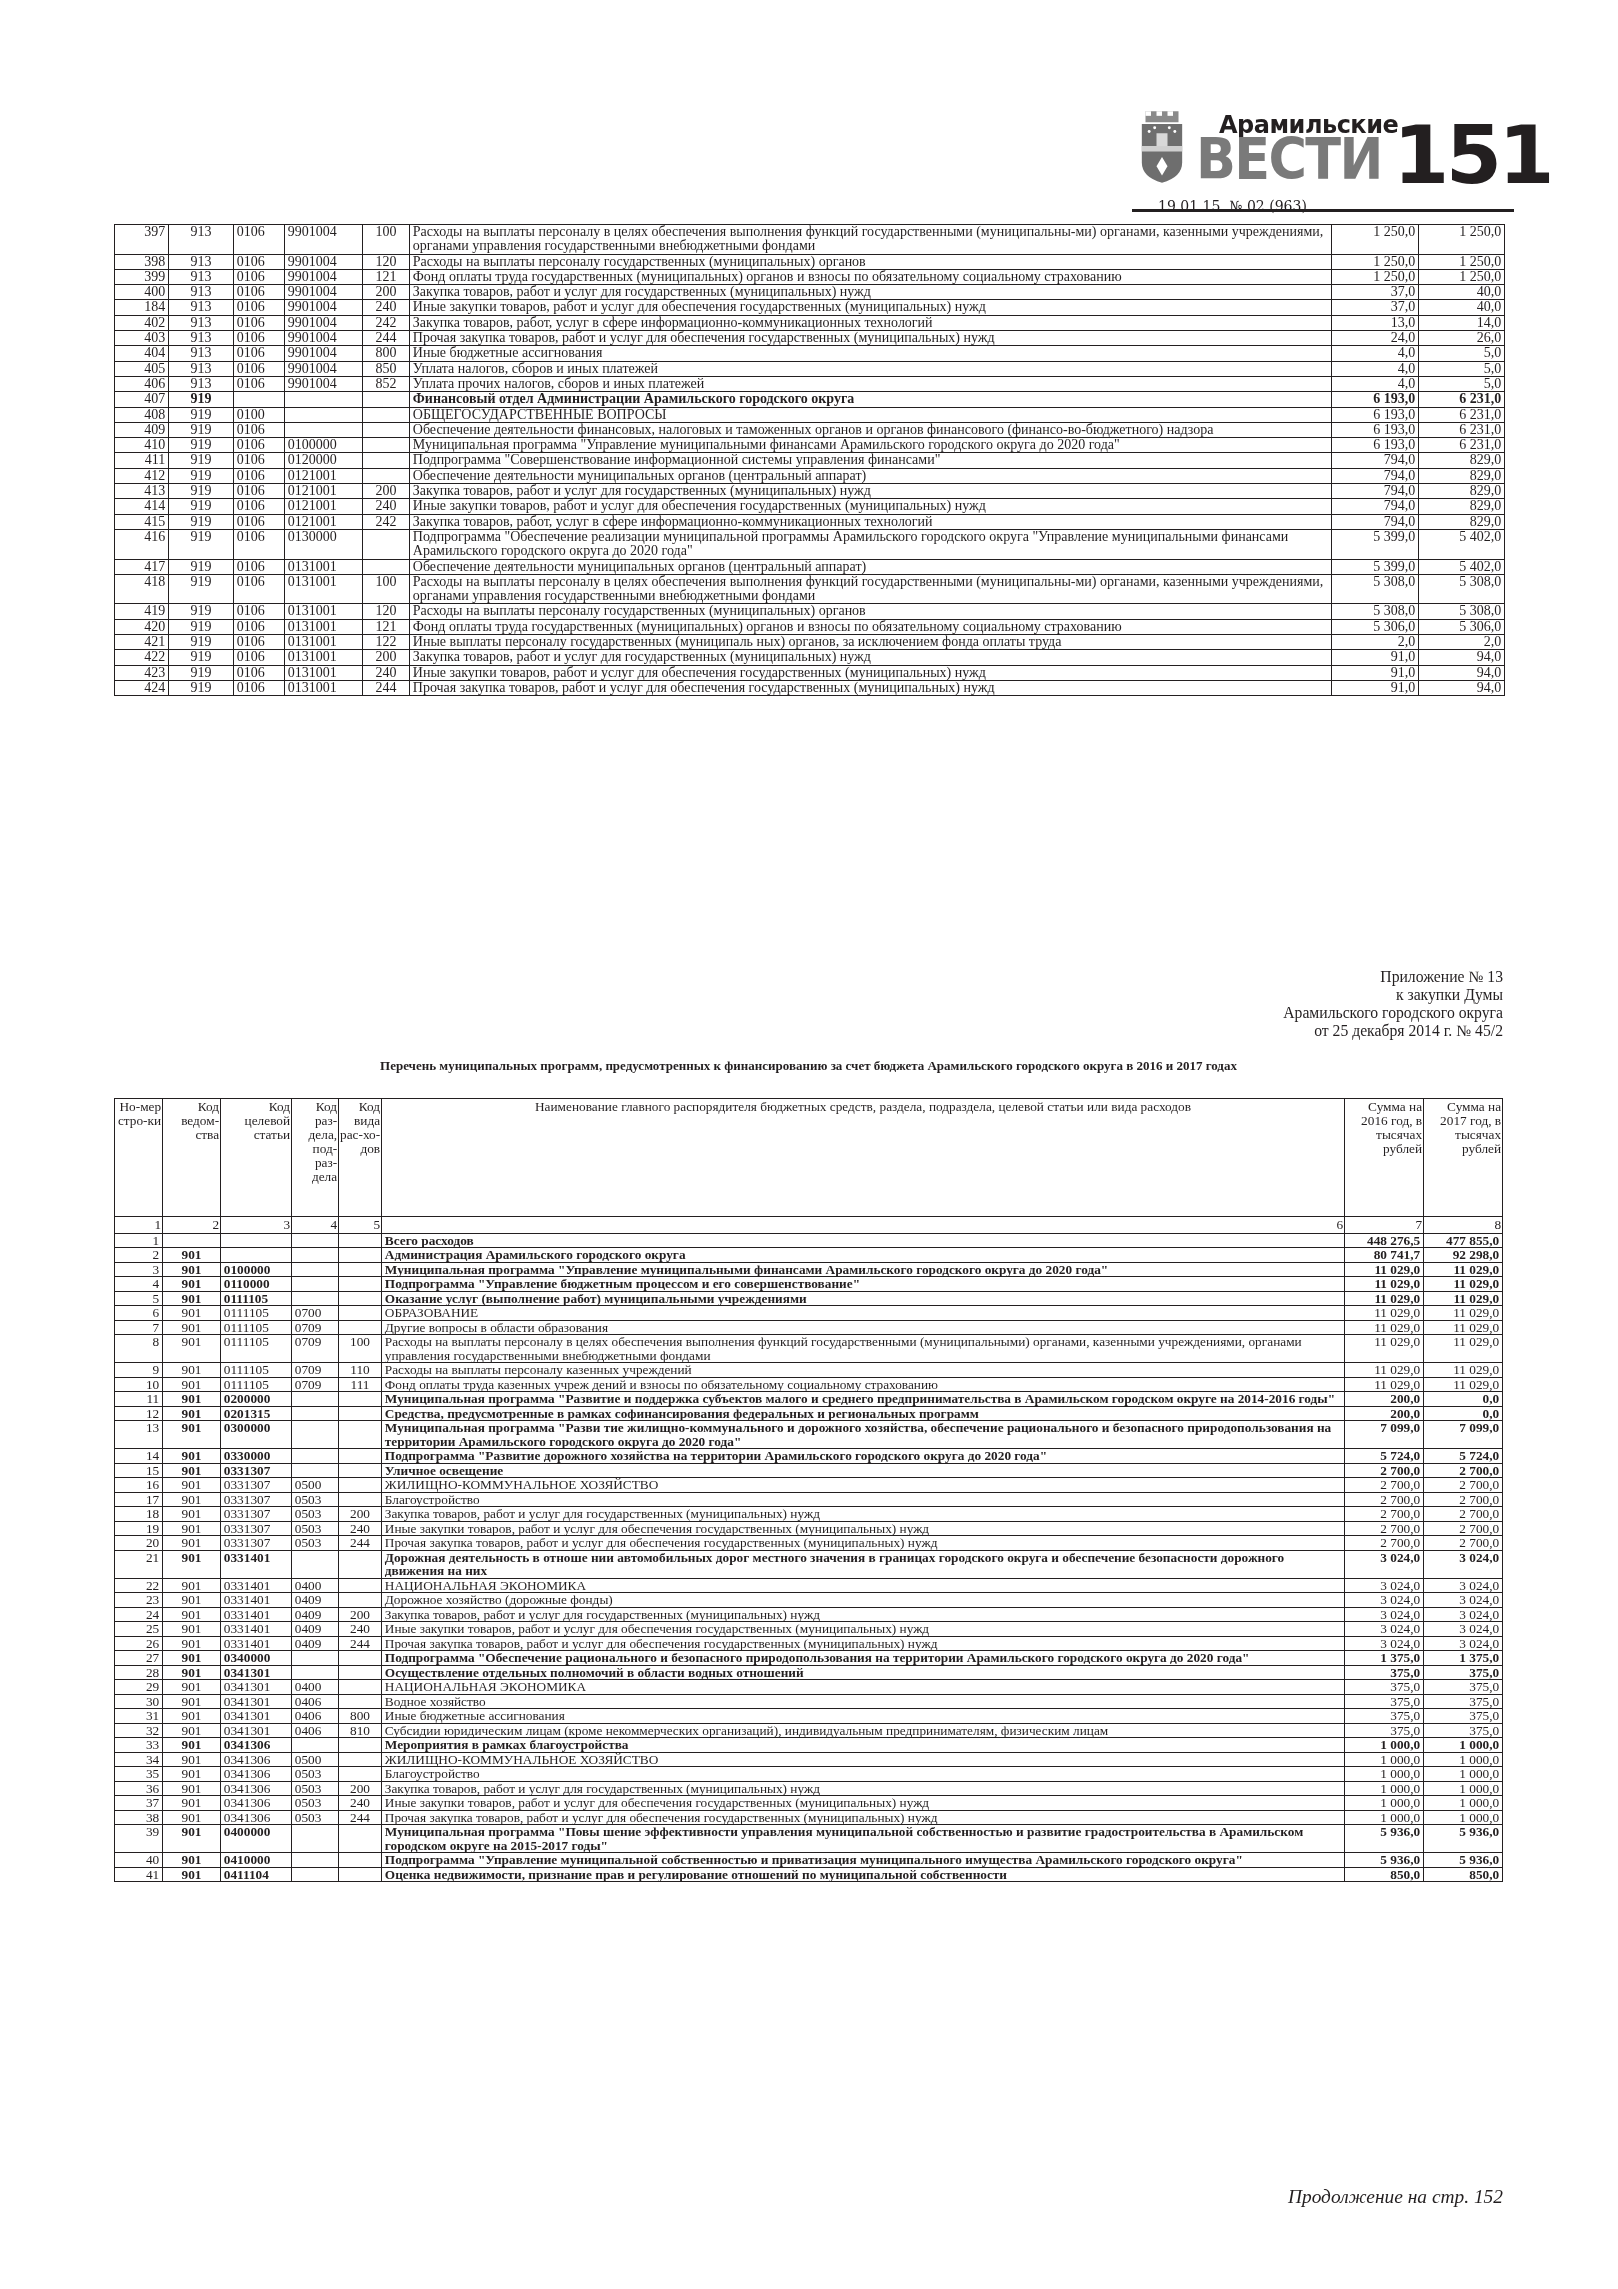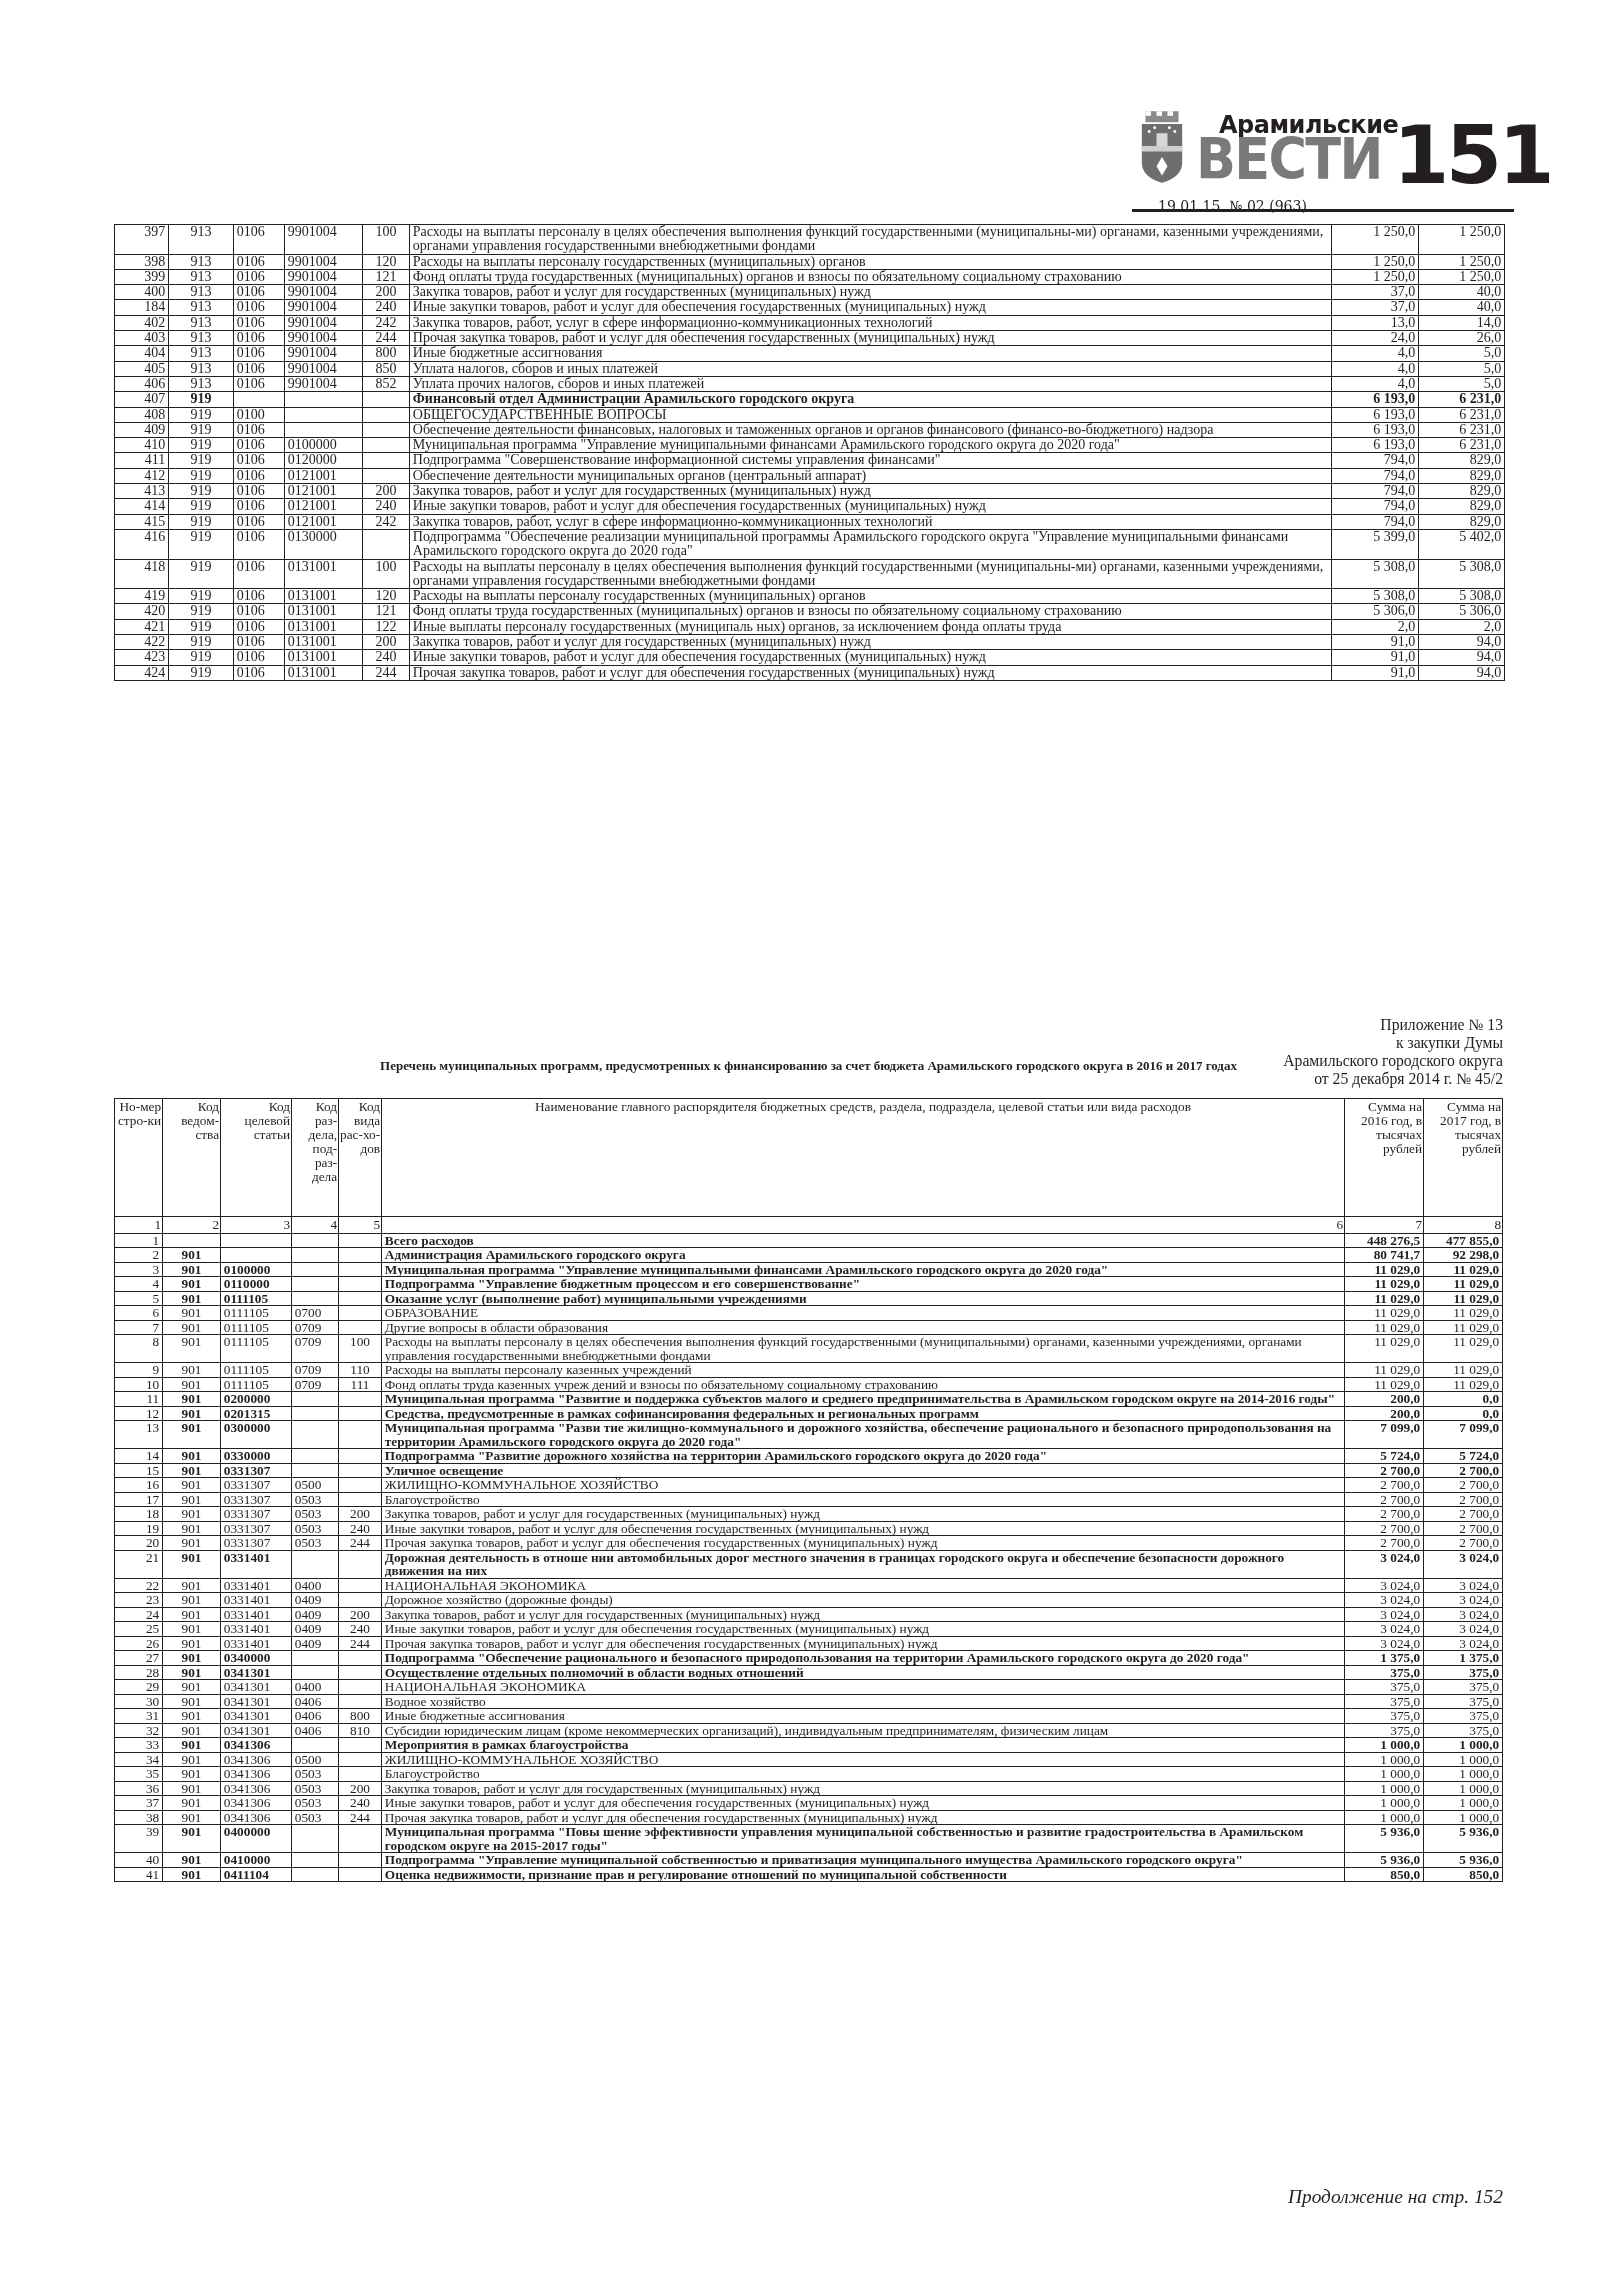--- a/index.html
+++ b/index.html
@@ -23,21 +23,21 @@
   td.desc { text-align: left; padding-left: 2.8px; }
   tr.bold td { font-weight: bold; }
   tr.bold td.rn { font-weight: normal; }
 
   #t1 { left: 114px; top: 224px; width: 1389px; }
   #t2 { left: 114px; top: 1098px; width: 1389px; font-size: 13.3px; line-height: 13.5px; }
   #t2 th { vertical-align: top; text-align: right; font-size: 13.3px; line-height: 14px; padding: 0.9px 0.9px; }
   #t2 th.desc-h { text-align: center; }
 
   
-  .appendix { position: absolute; right: 116px; top: 968px; text-align: right; font-size: 15.7px; line-height: 18px; margin-top: 48px; }
+  .appendix { position: absolute; right: 116px; top: 968px; text-align: right; font-size: 15.7px; line-height: 18px; }
   .doc-title { position: absolute; left: 114px; top: 1058px; width: 1389px; text-align: center; font-weight: bold; font-size: 13px; }
   .continued { position: absolute; right: 116px; top: 2186px; font-style: italic; font-size: 19.4px; }
 </style>
 </head>
 <body>
 
 <div class="masthead">
   <svg class="crest" viewBox="0 0 48 82">
     <rect x="6" y="2" width="36" height="12" fill="#8a8a8a"></rect>
     <rect x="6" y="2" width="6" height="5" fill="#fff"></rect>
@@ -263,20 +263,30 @@
         <td class="num">794,0</td>
         <td class="num">829,0</td>
       </tr>
       <tr>
         <td class="num rn">416</td>
         <td class="c">919</td>
         <td class="desc">0106</td>
         <td class="desc">0130000</td>
         <td class="c"></td>
         <td class="desc">Подпрограмма "Обеспечение реализации муниципальной программы Арамильского городского округа "Управление муниципальными финансами Арамильского городского округа до 2020 года"</td>
+        <td class="num">5 399,0</td>
+        <td class="num">5 402,0</td>
+      </tr>
+      <tr>
+        <td class="num rn">417</td>
+        <td class="c">919</td>
+        <td class="desc">0106</td>
+        <td class="desc">0131001</td>
+        <td class="c"></td>
+        <td class="desc">Обеспечение деятельности муниципальных органов (центральный аппарат)</td>
         <td class="num">5 399,0</td>
         <td class="num">5 402,0</td>
       </tr>
       <tr>
         <td class="num rn">418</td>
         <td class="c">919</td>
         <td class="desc">0106</td>
         <td class="desc">0131001</td>
         <td class="c">100</td>
         <td class="desc">Расходы на выплаты персоналу в целях обеспечения выполнения функций государственными (муниципальны-ми) органами, казенными учреждениями, органами управления государственными внебюджетными фондами</td>

